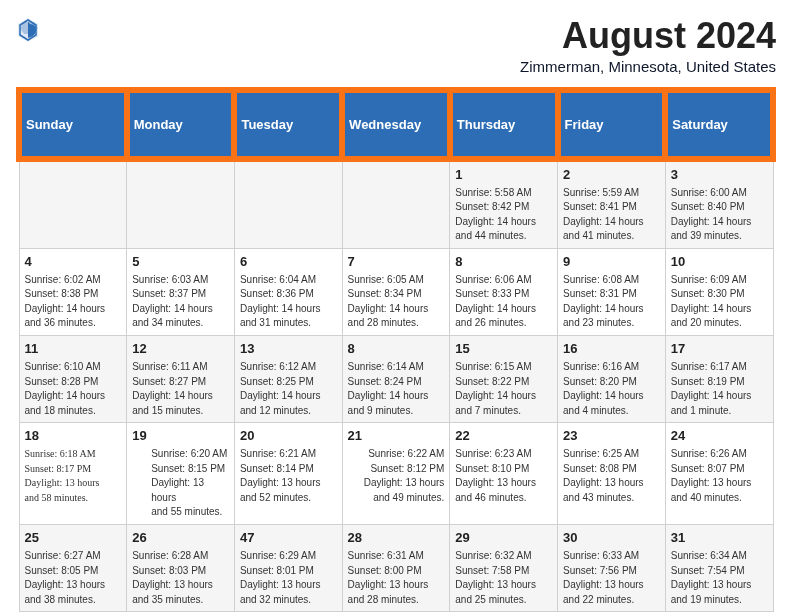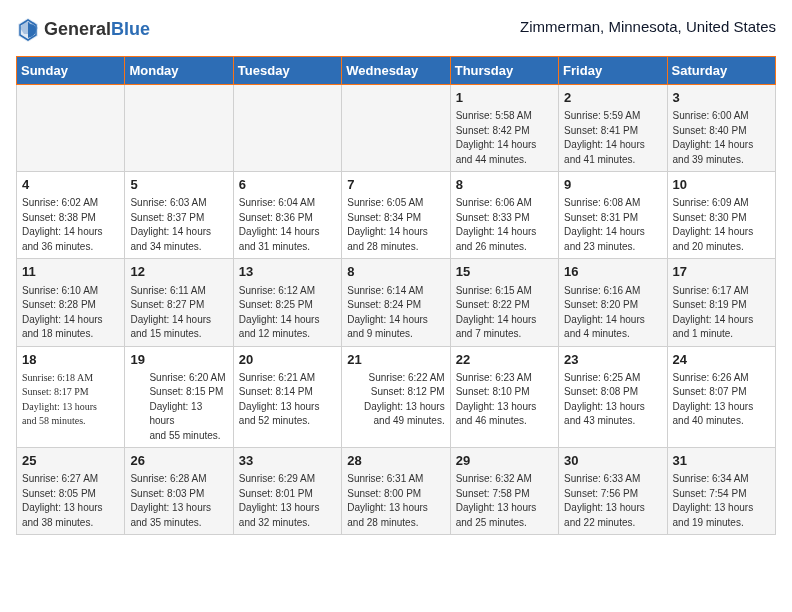--- a/index.html
+++ b/index.html
@@ -51,23 +51,23 @@
       border-collapse: collapse;
       table-layout: fixed;
     }
     thead tr {
       background-color: #2d6db5;
     }
     thead th {
       color: #fff;
       font-size: 13px;
       font-weight: bold;
-      padding: 6px 4px;
+      padding: 24px 4px;
       text-align: left;
-      border: 1px solid #f97316;
+      border: 6px solid #f97316;
     }
     tbody tr {
       height: 80px;
     }
     tbody tr:nth-child(odd) {
       background-color: #f5f5f5;
     }
     tbody tr:nth-child(even) {
       background-color: #ffffff;
     }
@@ -96,28 +96,23 @@
 <body>
 
 <div class="header-section">
   <div class="logo-area">
     <svg class="logo-icon" viewBox="0 0 24 28" xmlns="http://www.w3.org/2000/svg">
       <polygon points="12,2 22,8 22,20 12,26 2,20 2,8" fill="#2d6db5" opacity="0.15"></polygon>
       <path d="M8 6 L18 6 L22 12 L18 18 L8 18 L4 12 Z" fill="#2d6db5" opacity="0.3"></path>
       <path d="M12 4 L20 9 L20 19 L12 24 L4 19 L4 9 Z" fill="none" stroke="#2d6db5" stroke-width="1.5"></path>
       <path d="M14 8 Q20 8 20 14 Q20 20 12 22 L12 6 Q13 6 14 8 Z" fill="#2d6db5"></path>
     </svg>
-    <div>
-      <div style="display:flex; align-items:baseline; gap:0px;">
-        <span class="logo-text logo-general">General</span>
-        <span class="logo-text logo-blue">Blue</span>
-      </div>
-    </div>
   </div>
   <div class="title-area">
+    <div class="month-title">August 2024</div>
     <div class="location-title">Zimmerman, Minnesota, United States</div>
   </div>
 </div>
 
 <table>
   <thead>
     <tr>
     <th>Sunday</th>
         <th>Monday</th>
         <th>Tuesday</th>
@@ -317,21 +312,21 @@
 and 38 minutes.</div>
         </td>
         <td>
           <span class="day-number">26</span>
           <div class="day-info" style="white-space: pre-line;">Sunrise: 6:28 AM
 Sunset: 8:03 PM
 Daylight: 13 hours
 and 35 minutes.</div>
         </td>
         <td>
-          <span class="day-number">33</span>
+          <span class="day-number">47</span>
           <div class="day-info" style="white-space: pre-line;">Sunrise: 6:29 AM
 Sunset: 8:01 PM
 Daylight: 13 hours
 and 32 minutes.</div>
         </td>
         <td>
           <span class="day-number">28</span>
           <div class="day-info" style="white-space: pre-line;">Sunrise: 6:31 AM
 Sunset: 8:00 PM
 Daylight: 13 hours

